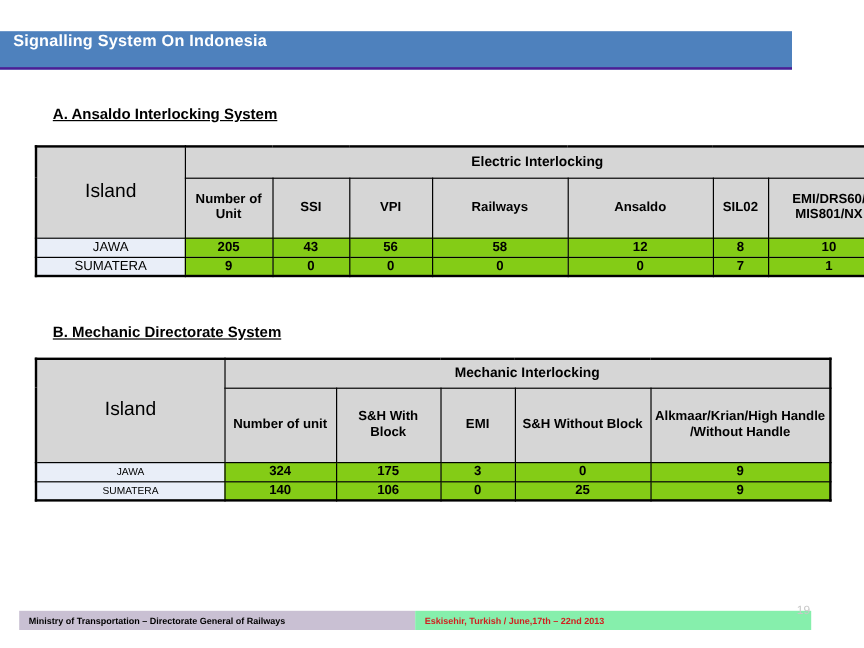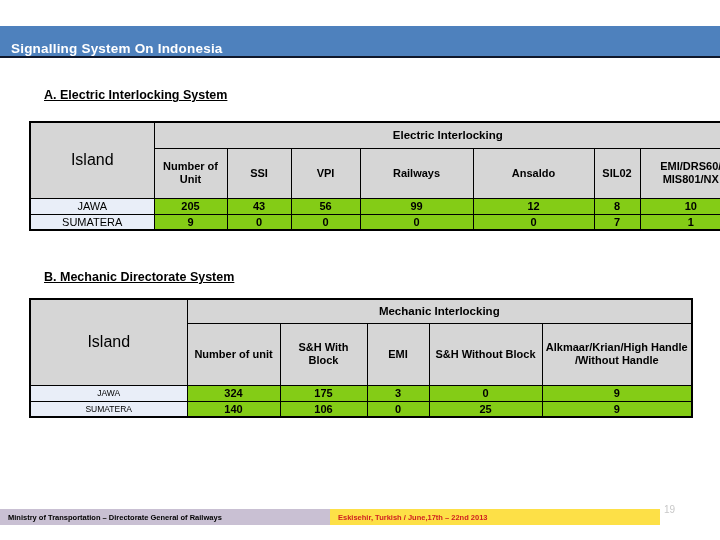--- a/index.html
+++ b/index.html
@@ -13,27 +13,27 @@
     font-family: "Liberation Sans", sans-serif;
     overflow: hidden;
     position: relative;
   }
 
   
   #title-bar {
     position: absolute;
     left: 0;
     top: 26px;
-    width: 720px;
+    width: 660px;
     height: 32px;
     background: #4e81bd;
-    border-bottom: 2px solid #0f172a;
+    border-bottom: 2px solid #4c1d95;
     box-sizing: border-box;
     display: flex;
-    align-items: flex-end;
+    align-items: flex-start;
   }
   #title-bar .title-text {
     color: #ffffff;
     font-size: 13.5px;
     font-weight: bold;
     letter-spacing: 0.2px;
     padding-left: 11px;
     white-space: nowrap;
   }
 
@@ -112,21 +112,21 @@
     top: 298px;
     width: 662px;
   }
   #table-mechanic tr.head-row-1 { height: 24px; }
   #table-mechanic tr.head-row-2 { height: 62px; }
   #table-mechanic tr.body-row   { height: 16px; }
 
   
   #footer {
     position: absolute;
-    left: 0;
+    left: 16px;
     top: 509px;
     width: 684px;
     height: 16px;
   }
   #footer-left {
     position: absolute;
     left: 0;
     top: 0;
     width: 330px;
     height: 16px;
@@ -140,21 +140,21 @@
     color: #000000;
     padding-left: 8px;
     white-space: nowrap;
   }
   #footer-right {
     position: absolute;
     left: 330px;
     top: 0;
     width: 330px;
     height: 16px;
-    background: #fde047;
+    background: #86efac;
     display: flex;
     align-items: center;
   }
   #footer-right .footer-text {
     font-size: 7.5px;
     font-weight: bold;
     color: #d02020;
     padding-left: 8px;
     white-space: nowrap;
   }
@@ -167,21 +167,21 @@
     font-weight: normal;
   }
 </style>
 </head>
 <body>
 
 <div id="title-bar">
   <span class="title-text">Signalling System On Indonesia</span>
 </div>
 
-<div id="heading-a" class="section-heading">A. Electric Interlocking System</div>
+<div id="heading-a" class="section-heading">A. Ansaldo Interlocking System</div>
 
 <table id="table-electric" class="data-table">
   <colgroup>
     <col style="width:124px">
     <col style="width:73px">
     <col style="width:64px">
     <col style="width:69px">
     <col style="width:113px">
     <col style="width:121px">
     <col style="width:46px">
@@ -204,21 +204,21 @@
       <td class="hdr">
         <span>EMI/DRS60/</span><br>
         <span>MIS801/NX</span>
       </td>
     </tr>
     <tr class="body-row">
       <td class="cell-label">JAWA</td>
       <td class="cell">205</td>
       <td class="cell">43</td>
       <td class="cell">56</td>
-      <td class="cell">99</td>
+      <td class="cell">58</td>
       <td class="cell">12</td>
       <td class="cell">8</td>
       <td class="cell">10</td>
     </tr>
     <tr class="body-row">
       <td class="cell-label">SUMATERA</td>
       <td class="cell">9</td>
       <td class="cell">0</td>
       <td class="cell">0</td>
       <td class="cell">0</td>

